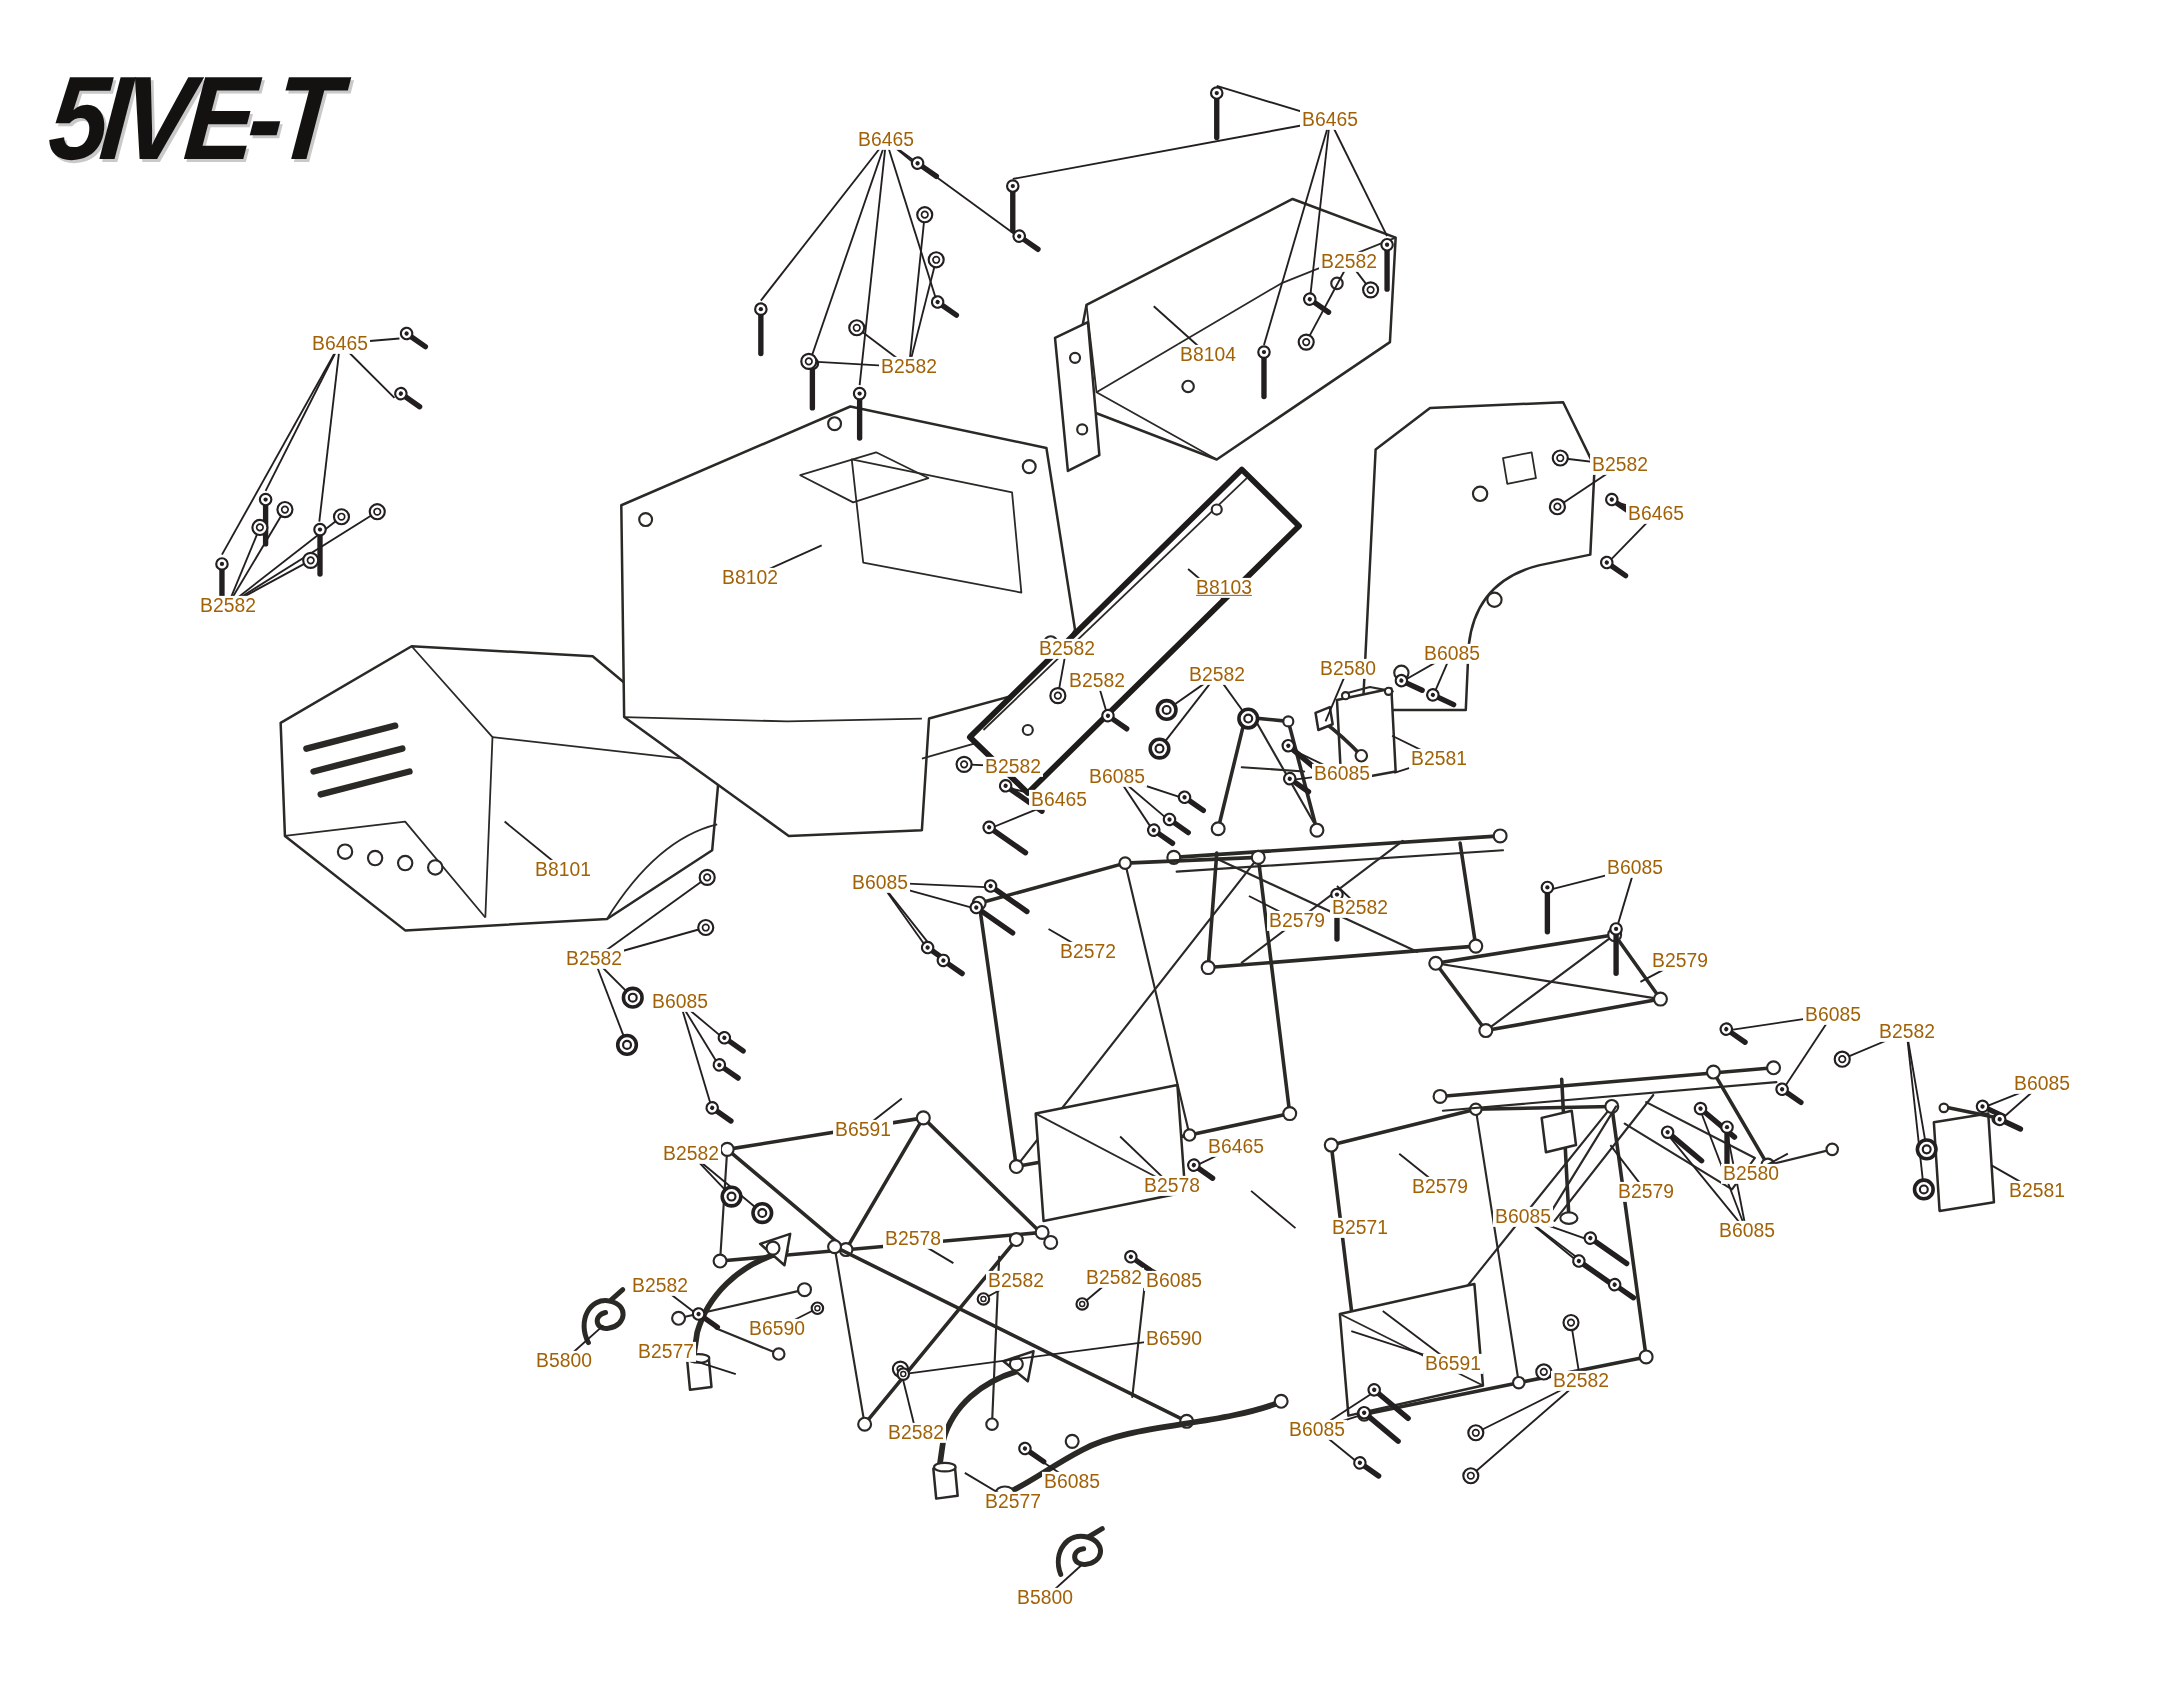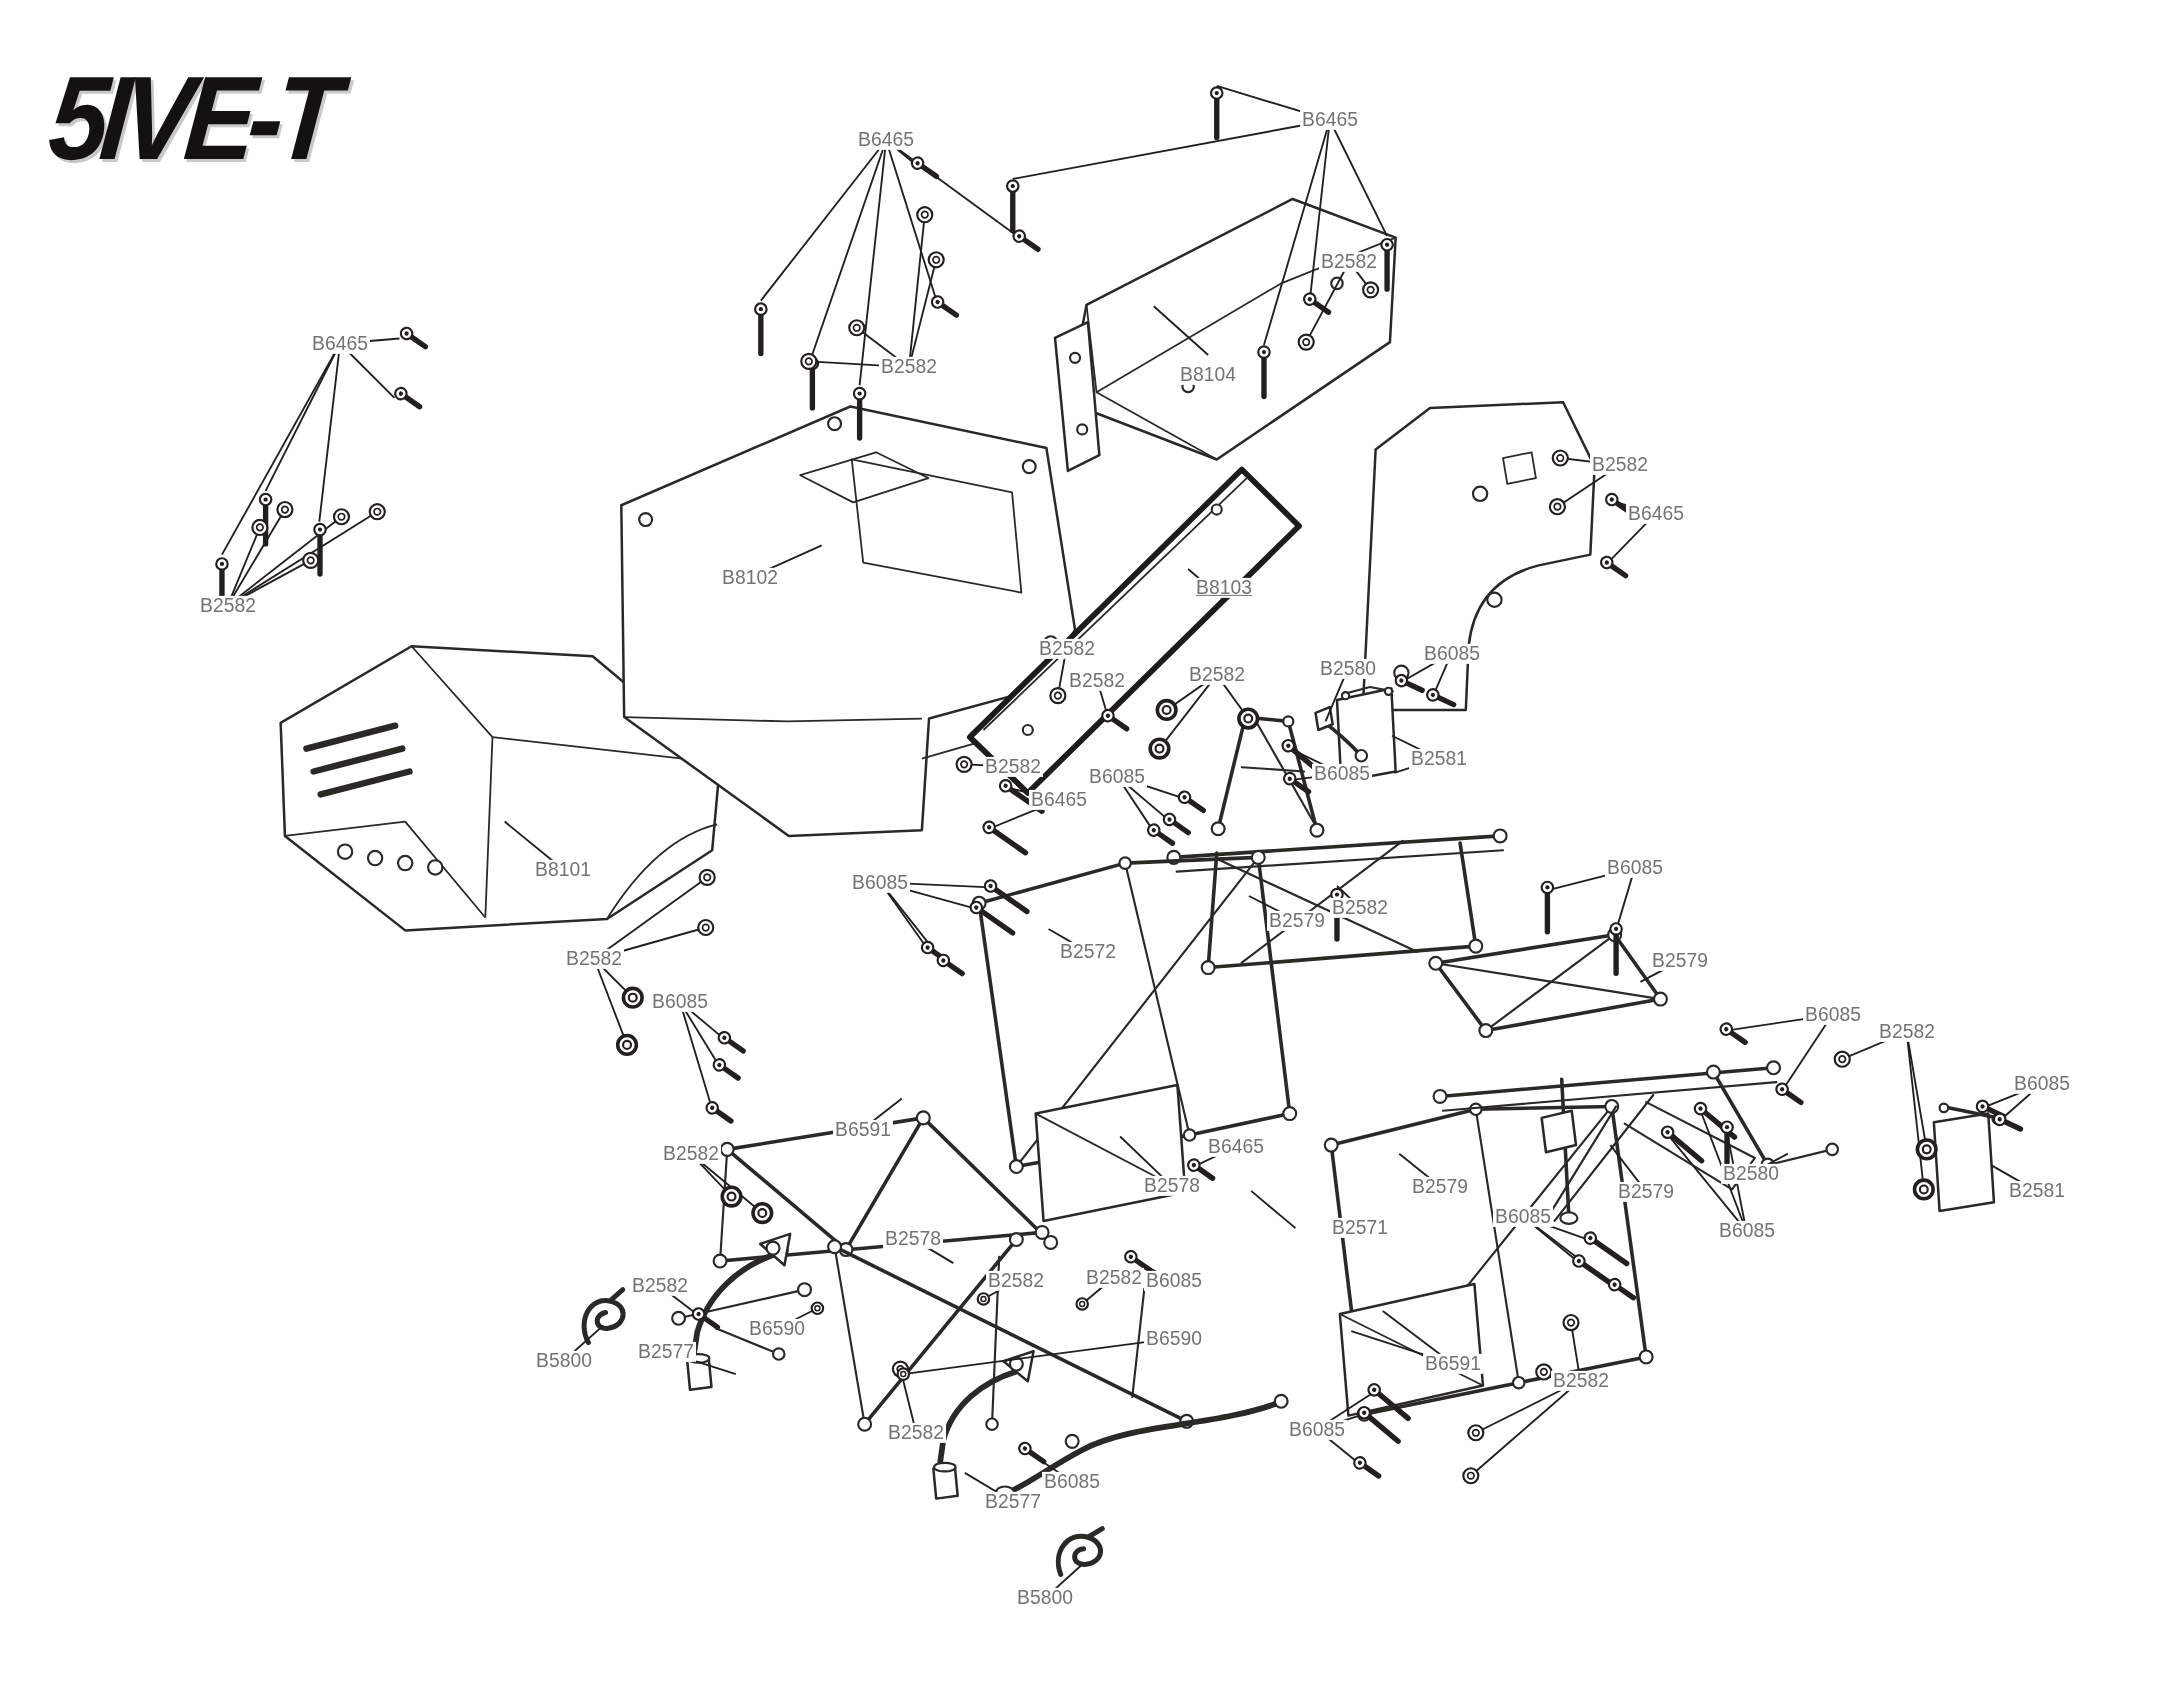--- a/index.html
+++ b/index.html
@@ -11,21 +11,21 @@
   .tube{fill:none;stroke:#2b2926;stroke-width:5;stroke-linecap:round;stroke-linejoin:round;}
   .tube2{fill:none;stroke:#2b2926;stroke-width:3;stroke-linecap:round;stroke-linejoin:round;}
   .panel{fill:#ffffff;stroke:#2b2926;stroke-width:3.5;stroke-linejoin:round;}
   .panelthick{fill:#ffffff;stroke:#1e1c1a;stroke-width:8;stroke-linejoin:round;}
   .crease{fill:none;stroke:#2b2926;stroke-width:2.5;stroke-linejoin:round;}
   .vent{fill:none;stroke:#2b2926;stroke-width:9;stroke-linecap:round;}
   .joint{fill:#ffffff;stroke:#2b2926;stroke-width:3;}
   .clip{fill:none;stroke:#2b2926;stroke-width:7;stroke-linecap:round;}
   .leader{stroke:#231f20;stroke-width:2.6;fill:none;}
   .callout{position:absolute;transform:translate(-50%,-50%);font-size:19.3px;
-           font-weight:400;color:#737373;background:#ffffff;padding:0 2.1px;
+           font-weight:400;color:#a16207;background:#ffffff;padding:0 2.1px;
            line-height:1.05;white-space:nowrap;z-index:4;}
   #logo{position:absolute;left:56px;top:50px;width:387px;height:107px;z-index:5;
         font-size:106px;font-weight:bold;font-style:italic;color:#131211;
         letter-spacing:-7.9px;transform:skewX(-5deg) scaleY(1.12);transform-origin:left top;
         text-shadow:2.9px 2.9px 0 #c9c9c9;}
 </style>
 </head>
 <body>
 
 <div id="canvas">
@@ -785,21 +785,21 @@
           <circle cx="0" cy="0" r="3.5" fill="#fff" stroke="#231f20" stroke-width="2"></circle>
         </g>
       </g>
   </svg>
 
   <div id="callouts">
       <div class="callout" style="left: 340px; top: 344px;">B6465</div>
       <div class="callout" style="left: 228px; top: 606px;">B2582</div>
       <div class="callout" style="left: 886px; top: 140px;">B6465</div>
       <div class="callout" style="left: 909px; top: 367px;">B2582</div>
-      <div class="callout" style="left: 1208px; top: 355px; margin-top: 20px;">B8104</div>
+      <div class="callout" style="left: 1208px; top: 355px;">B8104</div>
       <div class="callout" style="left: 1330px; top: 120px;">B6465</div>
       <div class="callout" style="left: 1349px; top: 262px;">B2582</div>
       <div class="callout" style="left: 1620px; top: 465px;">B2582</div>
       <div class="callout" style="left: 1656px; top: 514px;">B6465</div>
       <div class="callout" style="left: 750px; top: 578px;">B8102</div>
       <div class="callout" style="left: 563px; top: 870px;">B8101</div>
       <div class="callout" style="left: 1224px; top: 588px; text-decoration: underline;">B8103</div>
       <div class="callout" style="left: 1067px; top: 649px;">B2582</div>
       <div class="callout" style="left: 1097px; top: 681px;">B2582</div>
       <div class="callout" style="left: 1217px; top: 675px;">B2582</div>

